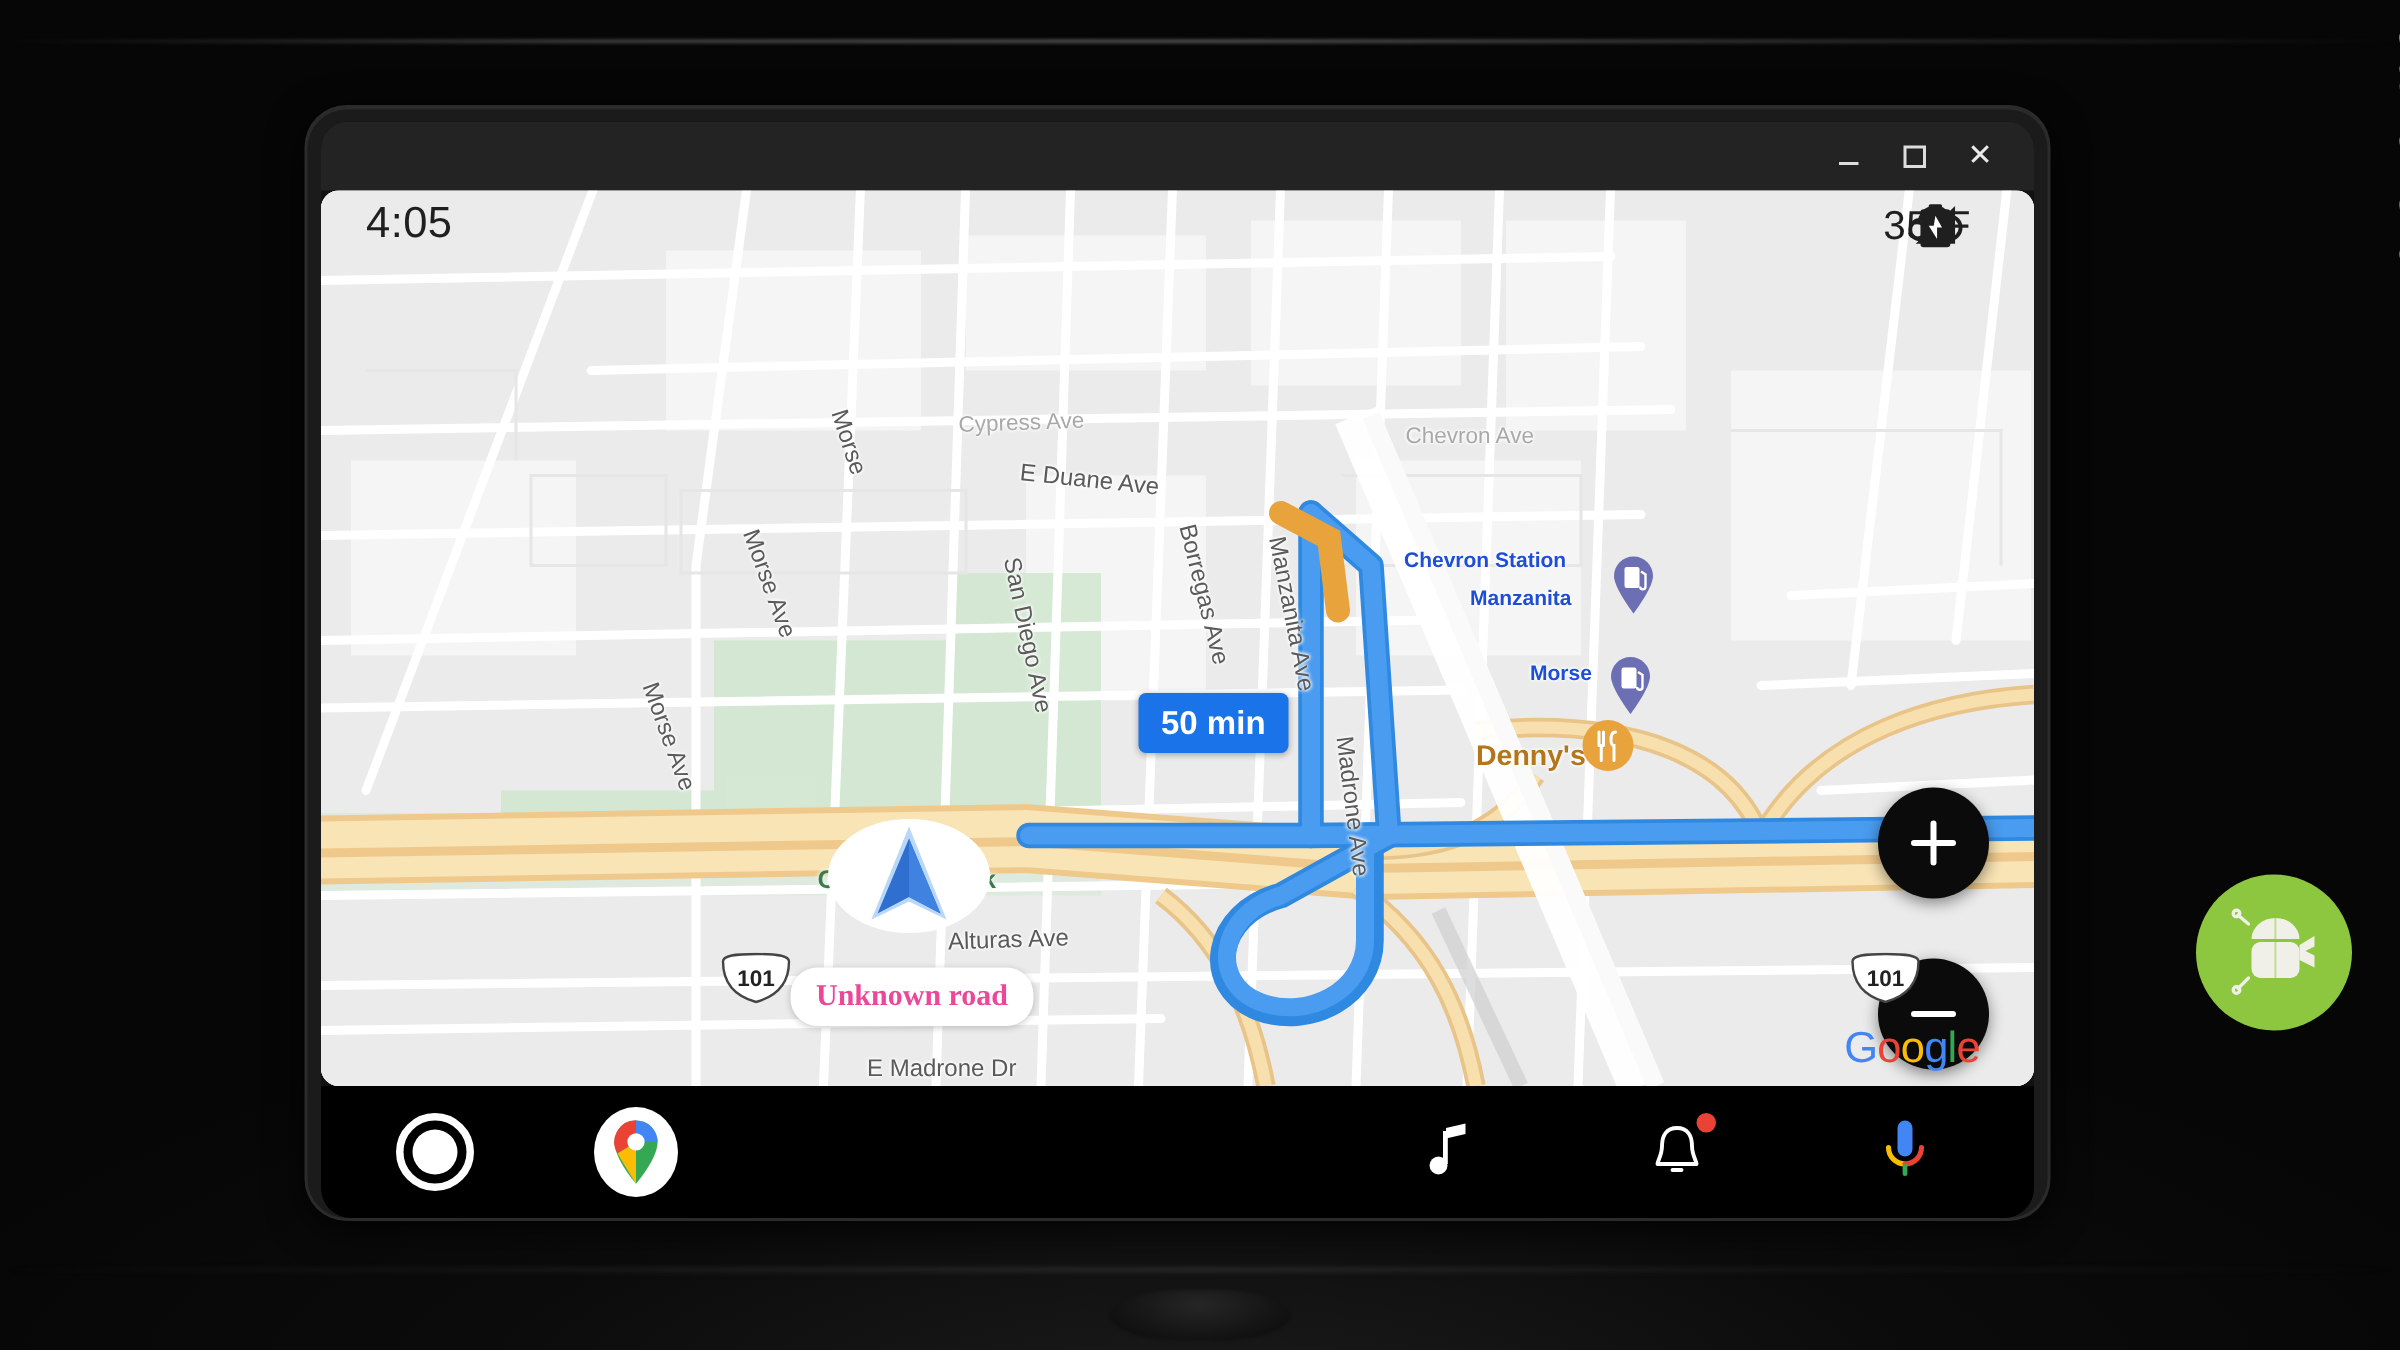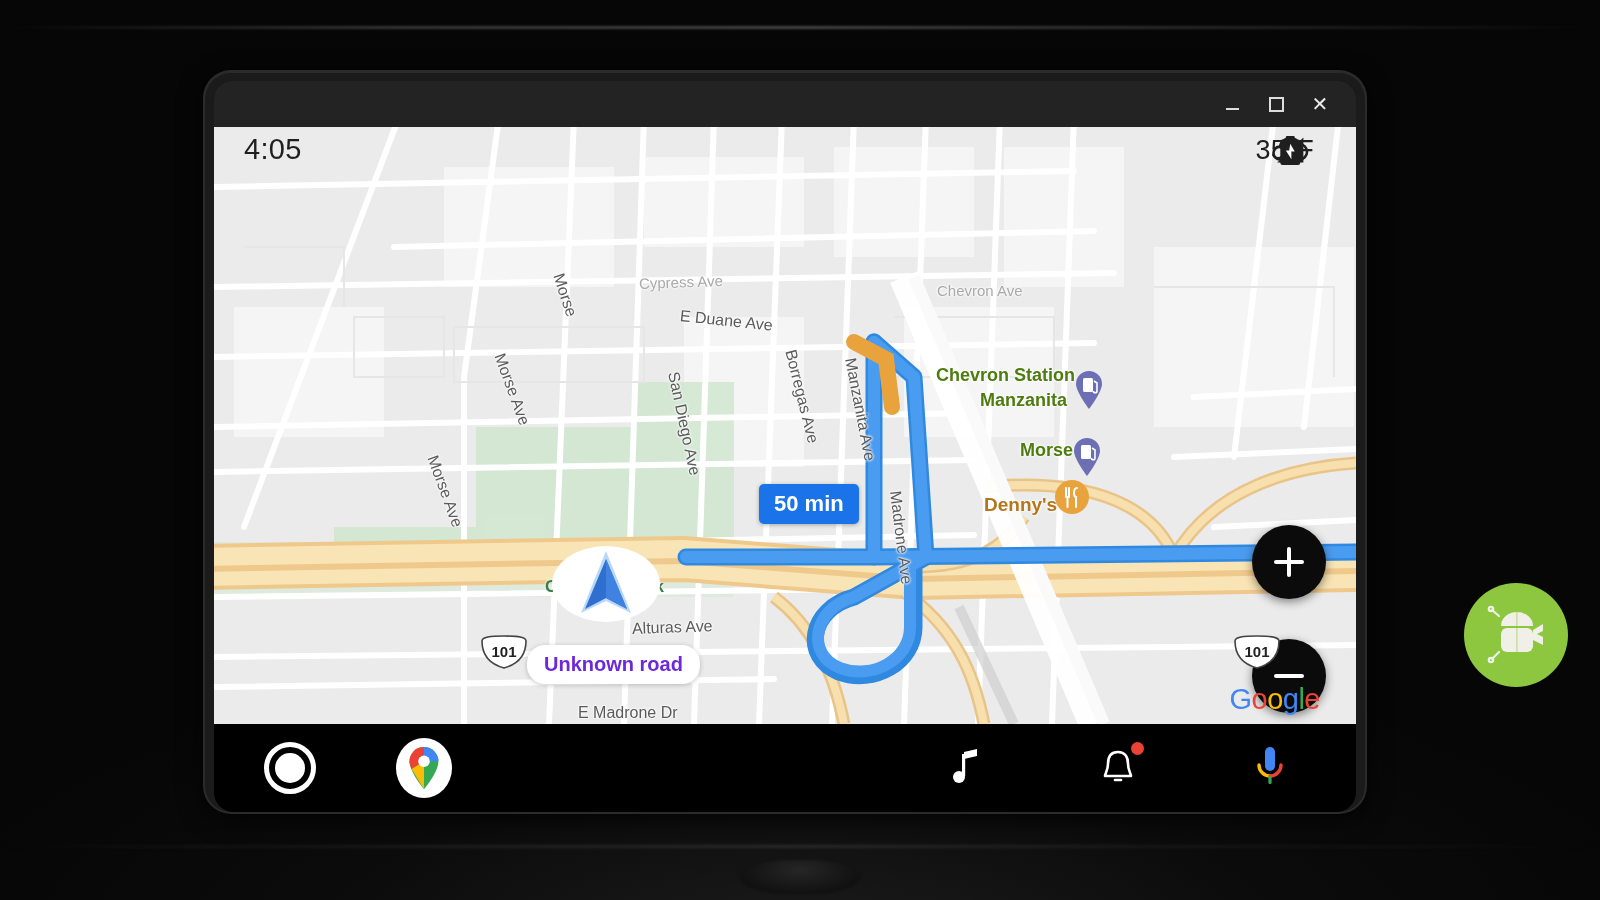--- a/index.html
+++ b/index.html
@@ -68,37 +68,38 @@
   }
   .wbtn.min::after { content:""; width: 13px; height: 2px; background:#ddd; display:block; margin-top: 9px;}
   .wbtn.max::after { content:""; width: 11px; height: 11px; border: 2px solid #ddd; display:block;}
   .wbtn.close { font-size: 20px; font-weight: 300; }
 
   
   #map {
     position: absolute; top: 46px; left: 0; right: 0; bottom: 88px;
     background: #f1f1f1;
     overflow: hidden;
+    border-radius: 12px;
   }
   #map svg { position:absolute; inset:0; width:100%; height:100%; display:block; }
 
   
   .mlabel {
     position: absolute;
     font-family: "Liberation Sans", sans-serif;
     color: #6d6d6d;
     font-size: 15px;
     white-space: nowrap;
     text-shadow: 0 0 3px #fff, 0 0 3px #fff, 0 0 2px #fff;
     pointer-events: none;
   }
   .mlabel.faint { color:#a9a9a9; }
   .mlabel.dark  { color:#5a5a5a; font-size: 16px; }
   .mlabel.park  { color:#3f7a4c; font-size: 17px; font-weight: 600; text-shadow:0 0 3px #eaf3ea,0 0 3px #eaf3ea; }
-  .mlabel.poi   { color:#4d7c0f; font-size: 18px; font-weight: 600; }
+  .mlabel.poi   { color:#1d4ed8; font-size: 14px; font-weight: 600; }
   .mlabel.food  { color:#b4761a; font-size: 19px; font-weight: 600; }
 
   
   #clock {
     position: absolute; left: 30px; top: 6px;
     font-size: 29px; font-weight: 500; color: #1f1f1f;
     letter-spacing: .3px;
   }
   
   #statusbar {
@@ -127,32 +128,33 @@
     box-shadow: 0 3px 10px rgba(0,0,0,.45);
   }
   #zoom-in  { top: 398px; }
   #zoom-out { top: 512px; }
   .zbtn .bar { position:absolute; background:#fff; border-radius:2px; }
   .hbar { width: 30px; height: 4px; }
   .vbar { width: 4px; height: 30px; }
 
   
   #eta-badge {
-    position: absolute; left: 545px; top: 357px;
+    position: absolute; left: 545px; top: 335px;
     background: #1a73e8; color: #fff;
     font-size: 22px; font-weight: 600;
     padding: 7px 15px; border-radius: 5px;
     box-shadow: 0 1px 4px rgba(0,0,0,.3);
   }
   #unknown-road {
     position: absolute; left: 313px; top: 518px;
-    background: #fff; color: #6d28d9;
+    background: #fff; color: #ec4899;
     font-size: 20px; font-weight: 600;
     padding: 8px 17px; border-radius: 18px;
     box-shadow: 0 1px 5px rgba(0,0,0,.22);
+    font-family: Liberation Serif, serif;
   }
 
   
   .pin {
     position: absolute; width: 30px; height: 40px;
   }
   
   #vehicle {
     position: absolute; left: 337px; top: 418px;
     width: 110px; height: 78px;

